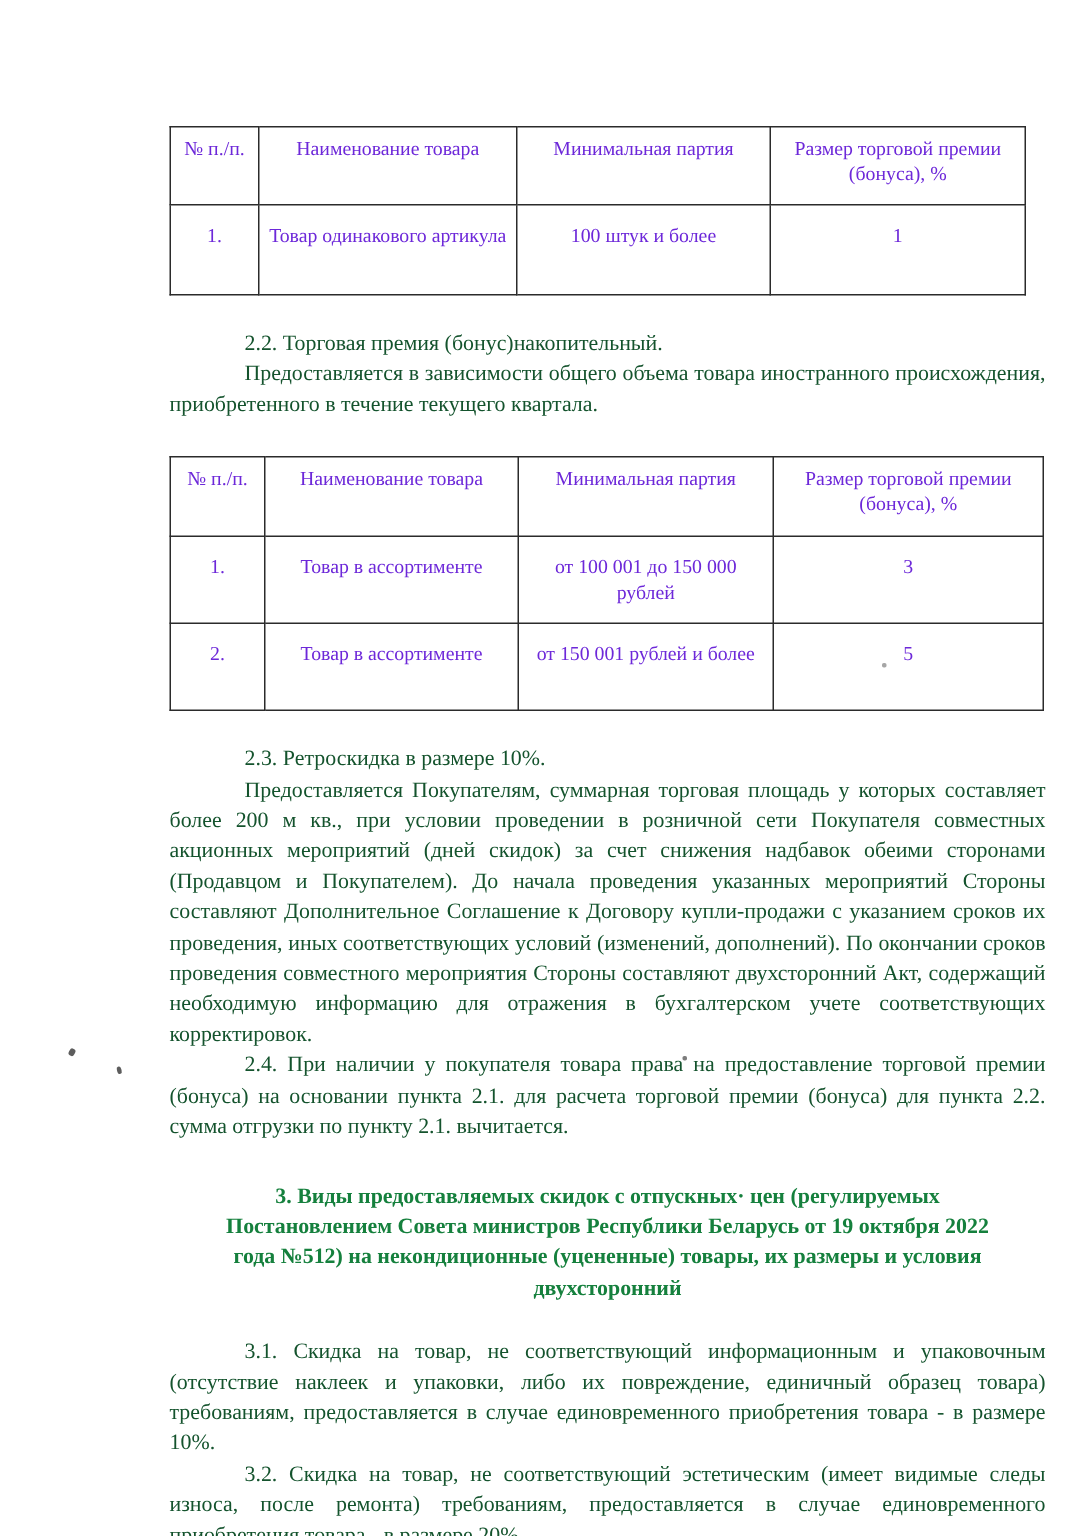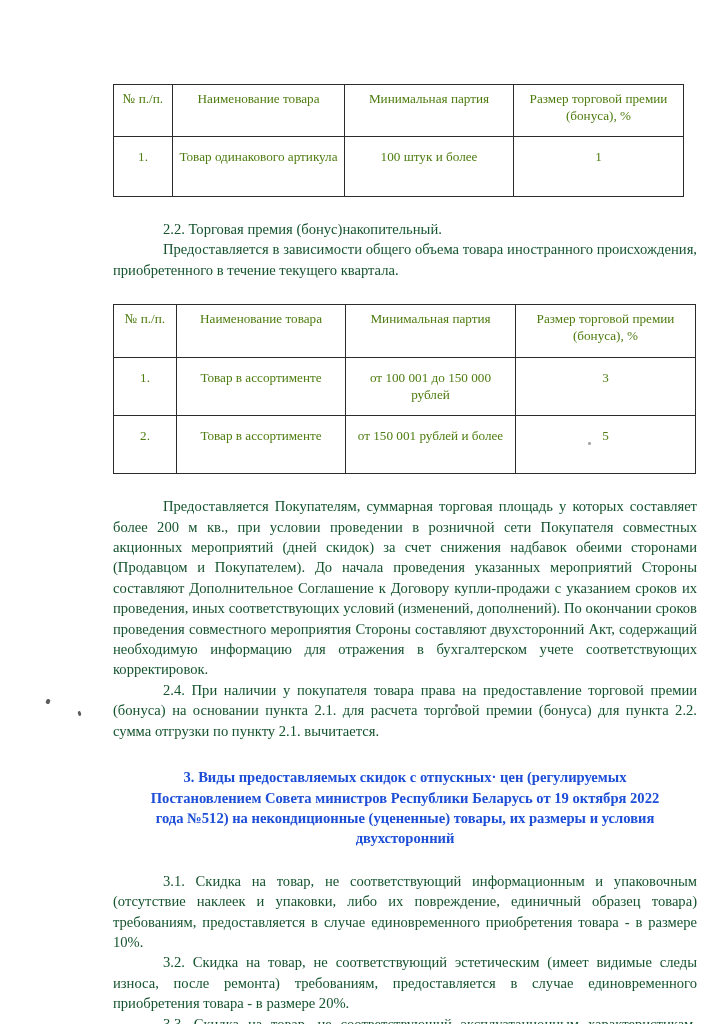--- a/index.html
+++ b/index.html
@@ -33,21 +33,21 @@
     border-collapse: collapse;
     table-layout: fixed;
     font-size: 13.2px;
     line-height: 1.25;
   }
   table.doc-table td {
     border: 1px solid #2b2b2b;
     text-align: center;
     vertical-align: top;
     padding: 12px 4px 4px 4px;
-    color: #4d7c0f;
+    color: #6d28d9;
   }
   table.doc-table tr.head td {
     padding-top: 6px;
   }
   .t1 { width: 570px; margin-left: 0px; }
   .t2 { width: 582px; margin-left: 0px; }
 
   .t1 col.c1 { width: 59px; }
   .t1 col.c2 { width: 172px; }
   .t1 col.c3 { width: 169px; }
@@ -73,21 +73,21 @@
     text-indent: 50px;
     color: #14532d;
   }
 
   h3.section-head {
     margin: 0;
     font-size: 14.6px;
     line-height: 20.4px;
     font-weight: bold;
     text-align: center;
-    color: #1d4ed8;
+    color: #15803d;
   }
   .gap-l  { height: 22px; }
 
   
   .speck {
     position: absolute;
     background: #5d5d5d;
     border-radius: 40%;
   }
   .speck.a { left: 46px;  top: 699px; width: 4px;  height: 5px;  transform: rotate(28deg); }
@@ -169,20 +169,21 @@
           <td>2.</td>
           <td>Товар в ассортименте</td>
           <td>от 150 001 рублей и более</td>
           <td>5</td>
         </tr>
       </tbody>
     </table>
 
     <div class="gap-l"></div>
 
+    <p class="para">2.3. Ретроскидка  в размере 10%.</p>
     <p class="para">Предоставляется Покупателям, суммарная торговая площадь у которых составляет более 200 м кв., при условии проведении в розничной сети Покупателя совместных акционных мероприятий (дней скидок) за счет снижения надбавок обеими сторонами (Продавцом и Покупателем). До начала проведения указанных мероприятий Стороны составляют Дополнительное Соглашение к Договору купли-продажи с указанием сроков их проведения, иных соответствующих условий (изменений, дополнений). По окончании сроков проведения совместного мероприятия Стороны составляют двухсторонний Акт, содержащий необходимую информацию для отражения в бухгалтерском учете соответствующих корректировок.</p>
 
     <p class="para">2.4. При наличии у покупателя товара права на предоставление торговой премии (бонуса) на основании пункта 2.1. для расчета торговой премии (бонуса) для пункта 2.2. сумма отгрузки по пункту 2.1. вычитается.</p>
 
     <div style="height:26px"></div>
 
     <h3 class="section-head">
       <span>3. Виды предоставляемых скидок с отпускных· цен (регулируемых</span><br>
       <span>Постановлением Совета министров Республики Беларусь от 19 октября 2022</span><br>
       <span>года №512) на некондиционные (уцененные) товары, их размеры и условия</span><br>

